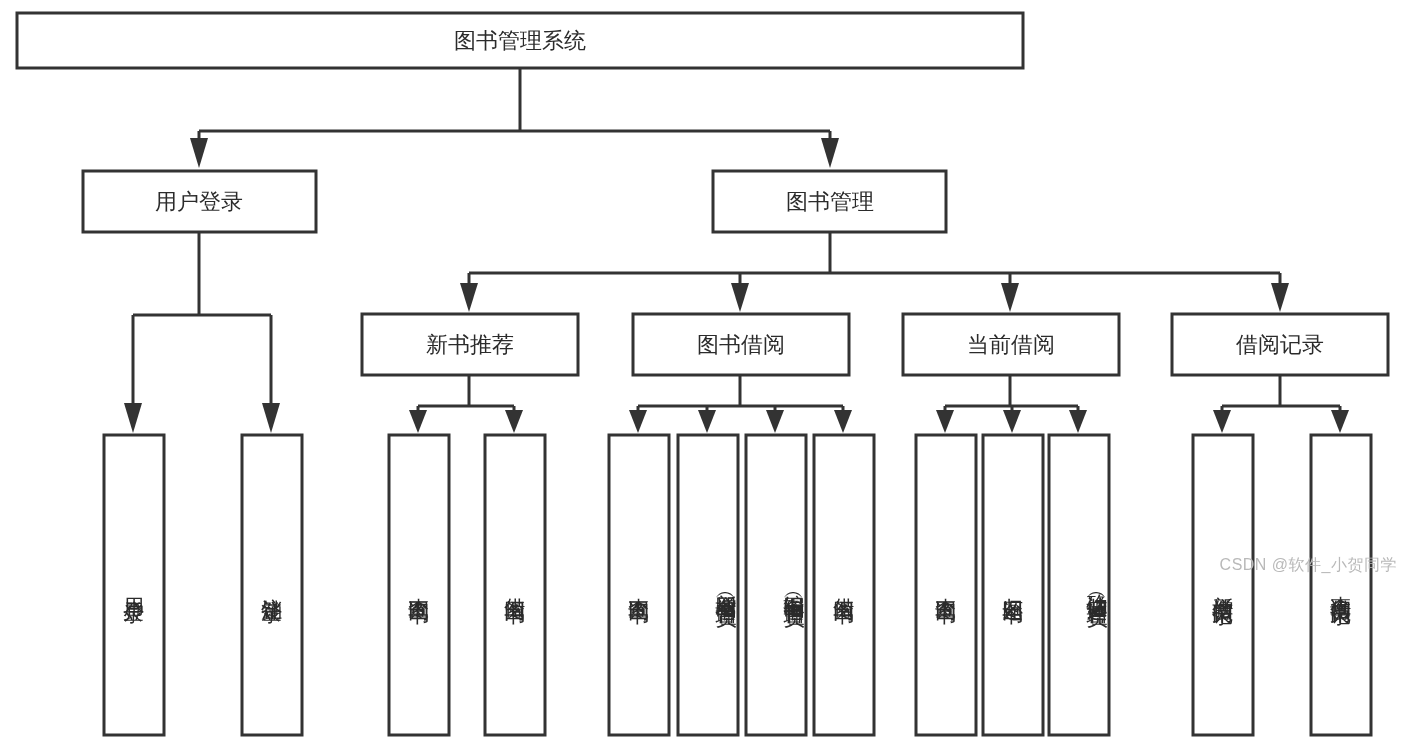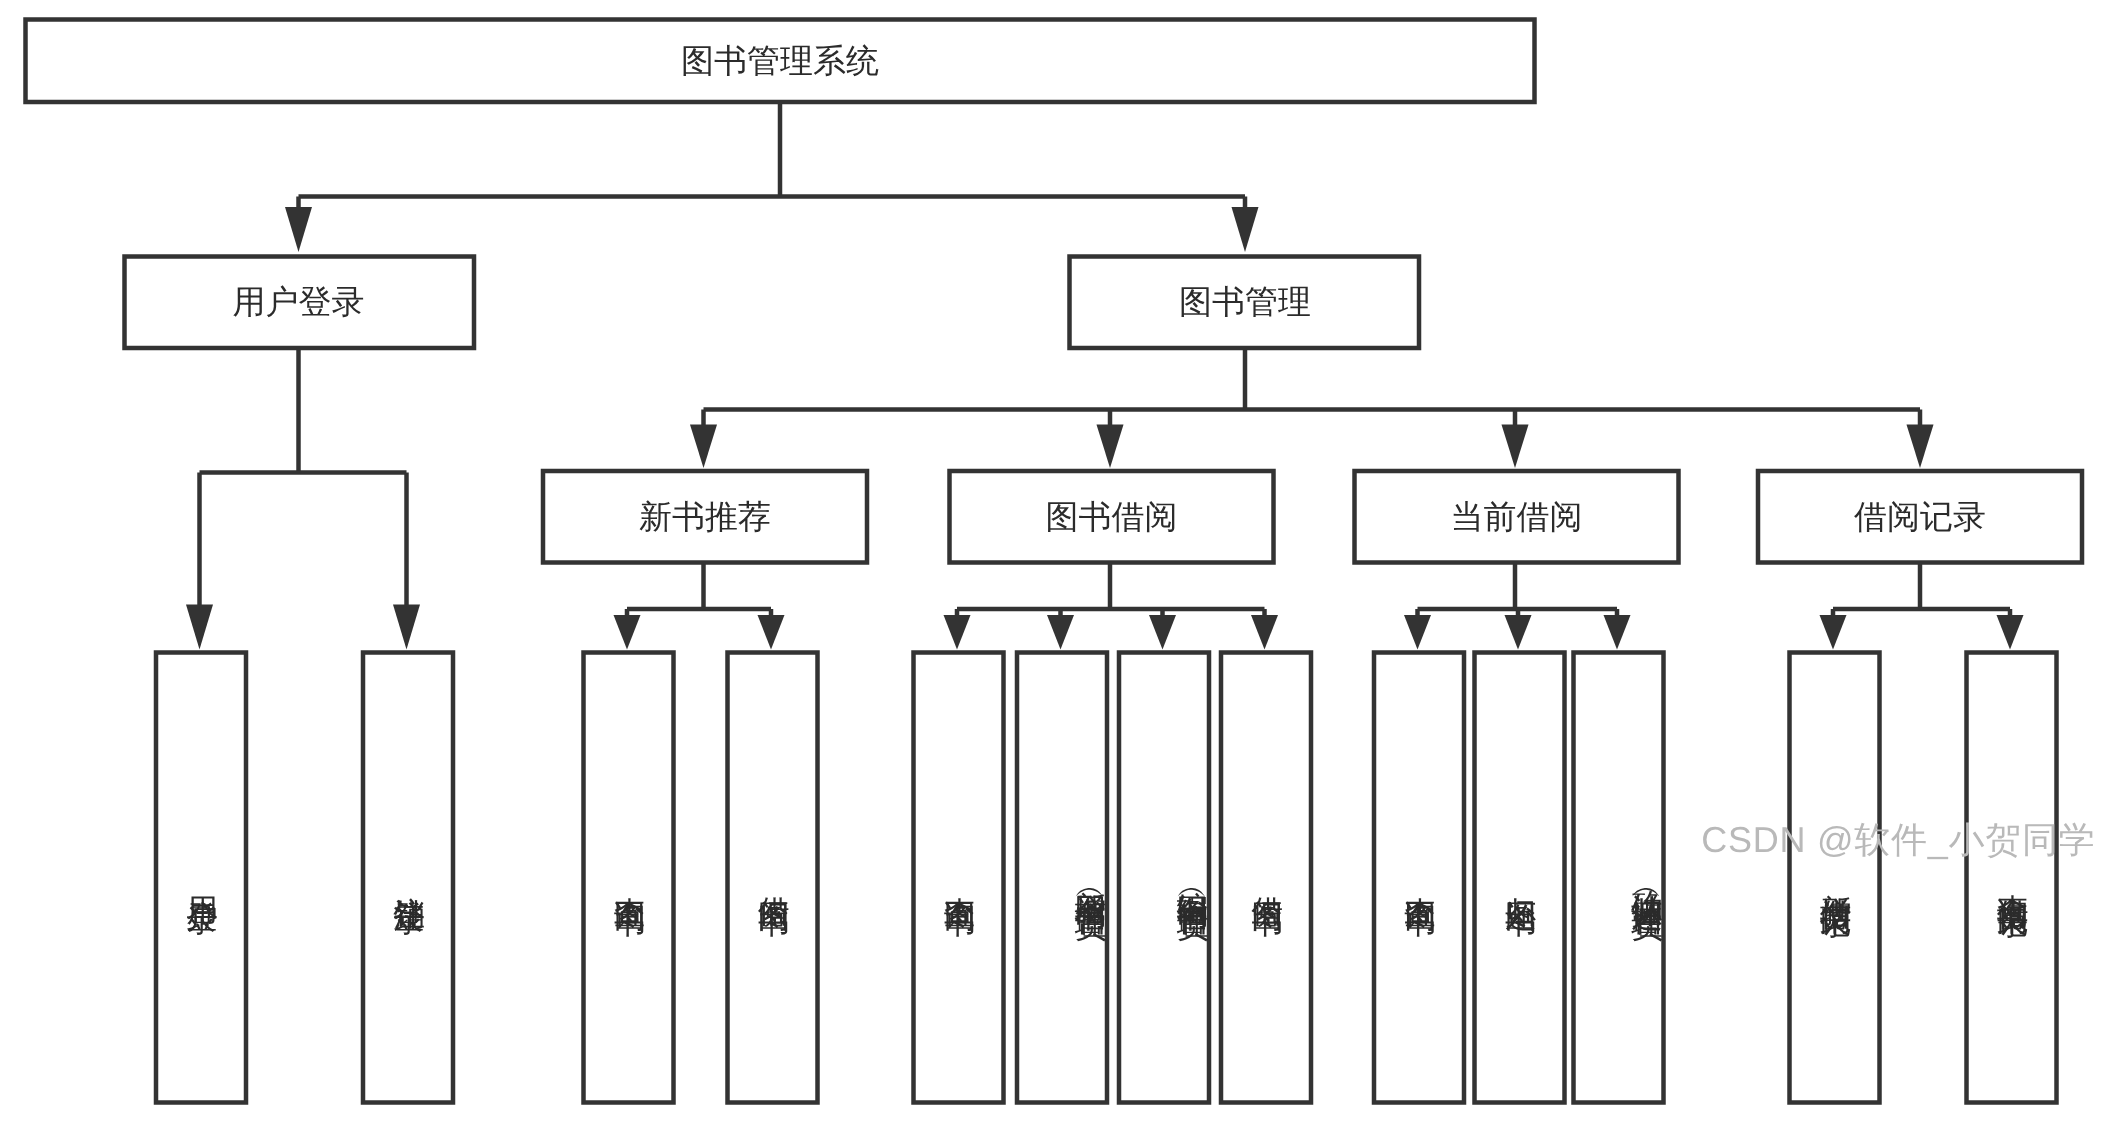--- a/index.html
+++ b/index.html
@@ -69,21 +69,21 @@
     pointer-events: none;
   }
   .vlabel.mid {
     align-items: center;
   }
   .watermark {
     position: absolute;
     right: 8px;
     bottom: 4px;
     font-family: "Liberation Sans", "DejaVu Sans", sans-serif;
-    font-size: 24px;
+    font-size: 16px;
     color: #b9b9b9;
     white-space: nowrap;
     letter-spacing: 0.5px;
   }
 </style>
 </head>
 <body>
 
 <div id="diagram-root">
 

